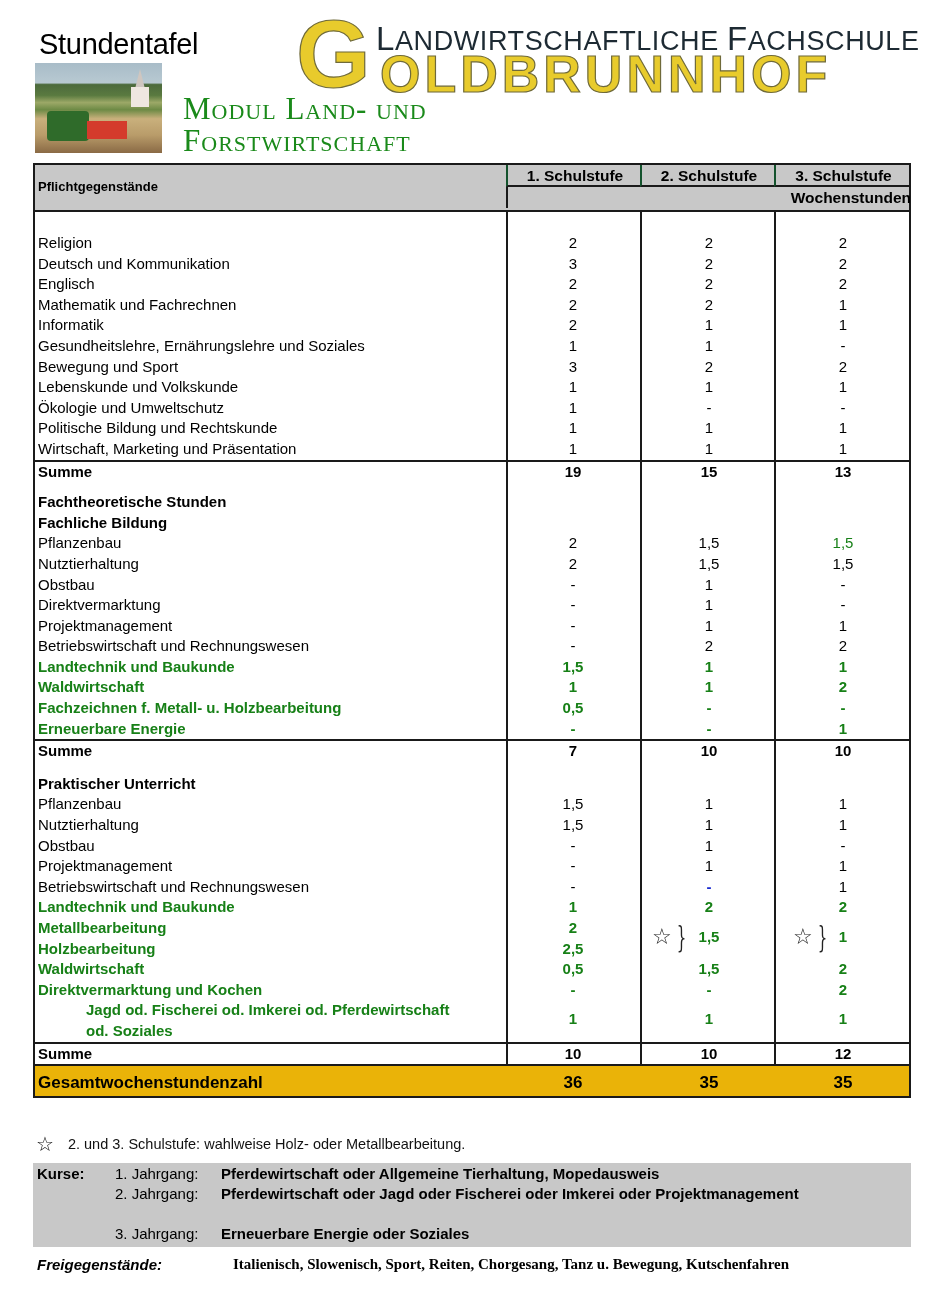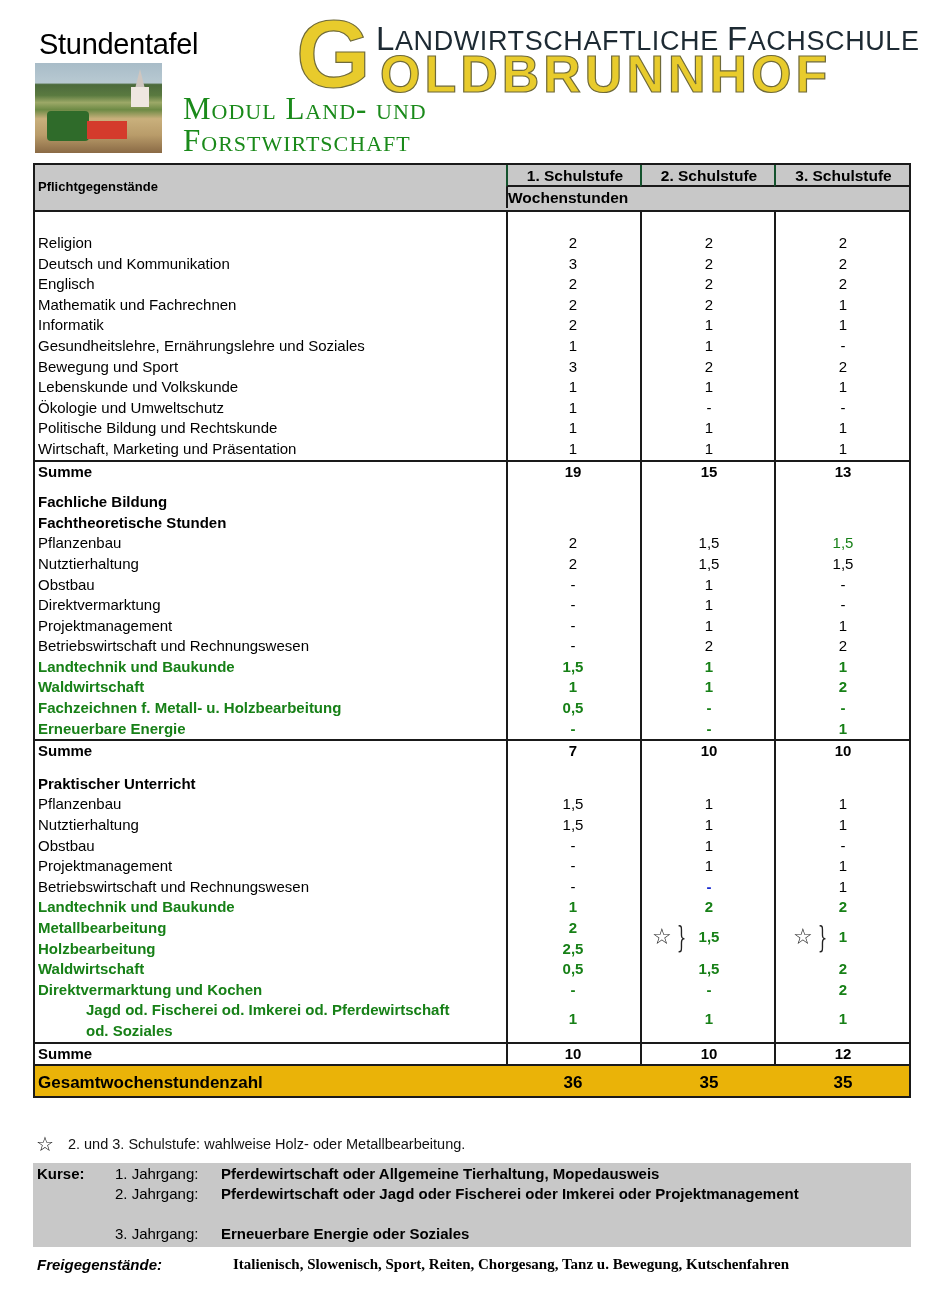--- a/index.html
+++ b/index.html
@@ -26,21 +26,21 @@
   .photo .spire { position:absolute; left:100px; top:6px; width:0; height:0; border-left:5px solid transparent; border-right:5px solid transparent; border-bottom:20px solid #cfc6c0; }
 
   .module-title { position:absolute; left:183px; top:93px; font-family:"Liberation Serif", serif; color:#1a8a1a;
                   font-size:31px; line-height:32px; letter-spacing:1px; font-variant:small-caps; }
 
   
   .tbl { position:absolute; left:33px; top:163px; width:878px; border:2px solid #1a1a1a; box-sizing:border-box; }
   .hdr { position:relative; height:45px; background:#c8c8c8; border-bottom:2px solid #1a1a1a; }
   .hdr .h-label { position:absolute; left:3px; top:14px; font-weight:bold; font-size:13px; }
   .hdr .h-col { position:absolute; top:0; height:22px; text-align:center; font-weight:bold; font-size:15.5px; line-height:22px; border-left:2px solid #14532d; border-bottom:2px solid #1a1a1a; box-sizing:border-box; }
-  .hdr .h-sub { position:absolute; left:471px; top:22px; width:405px; height:21px; line-height:21px; text-align:left; font-weight:bold; font-size:15.5px; border-left:2px solid #1a1a1a; box-sizing:border-box; }
+  .hdr .h-sub { position:absolute; left:471px; top:22px; width:405px; height:21px; line-height:21px; text-align:right; font-weight:bold; font-size:15.5px; border-left:2px solid #1a1a1a; box-sizing:border-box;padding-left:40px; }
 
   .col-line { position:absolute; top:45px; bottom:0; width:2px; background:#1a1a1a; }
 
   .row { position:relative; height:20.6px; font-size:15px; line-height:20.6px; white-space:nowrap; }
   .row .lbl { position:absolute; left:3px; }
   .row .v { position:absolute; width:134px; text-align:center; }
   .v1 { left:471px; } .v2 { left:607px; } .v3 { left:741px; }
   .bold { font-weight:bold; }
   .green { color:#178017; font-weight:bold; }
   .green-plain { color:#178017; }
@@ -171,24 +171,24 @@
     </div>
   <div class="row sum">
       <span class="lbl">Summe</span>
       <span class="v v1">19</span>
       <span class="v v2">15</span>
       <span class="v v3">13</span>
     </div>
   <div class="spacer" style="height:10px"></div>
 
   <div class="row bold">
+      <span class="lbl">Fachtheoretische Stunden</span>
+    </div>
+  <div class="row bold">
       <span class="lbl">Fachliche Bildung</span>
-    </div>
-  <div class="row bold">
-      <span class="lbl">Fachtheoretische Stunden</span>
     </div>
   <div class="row">
       <span class="lbl">Pflanzenbau</span>
       <span class="v v1">2</span>
       <span class="v v2">1,5</span>
       <span class="v v3 green-plain">1,5</span>
     </div>
   <div class="row">
       <span class="lbl">Nutztierhaltung</span>
       <span class="v v1">2</span>

